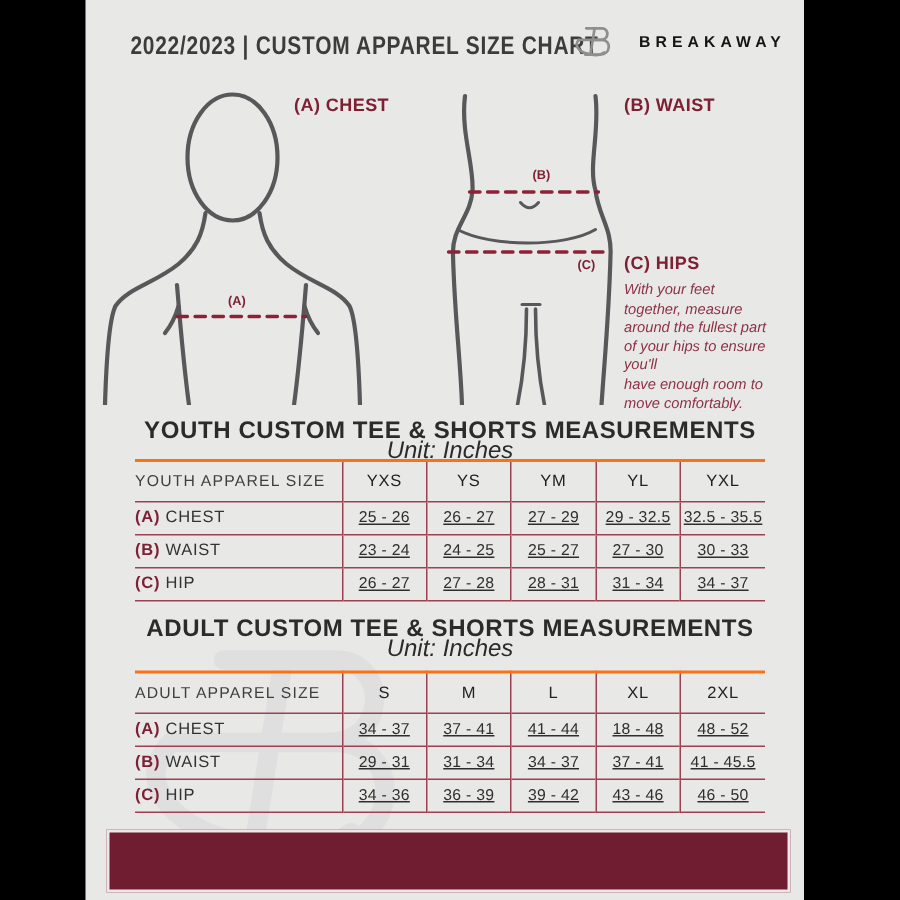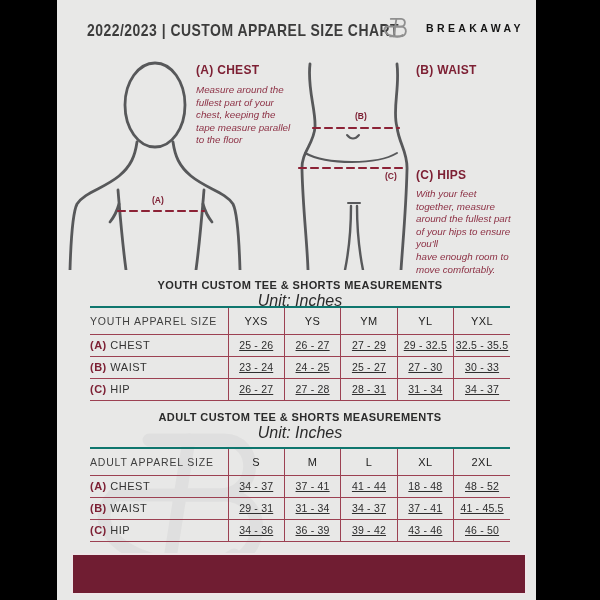--- a/index.html
+++ b/index.html
@@ -29,32 +29,32 @@
   .guide-body {
     position:absolute; font-size:9.8px; font-style:italic; color:#8d3145;
     line-height:12.6px; white-space:pre-line;
   }
   .marker {
     position:absolute; font-size:8.5px; font-weight:bold; color:#7d2034;
   }
   
   .section-title {
     position:absolute; left:33px; width:420px; text-align:center;
-    font-weight:bold; font-size:11px; color:#2b2b2b; letter-spacing:0.4px;
+    font-weight:bold; font-size:16px; color:#2b2b2b; letter-spacing:0.4px;
   }
   .section-unit {
     position:absolute; left:33px; width:420px; text-align:center;
     font-style:italic; font-size:16px; color:#2b2b2b;
   }
   table.size-table {
     position:absolute; left:33px; width:420px; z-index:2;
     border-collapse:collapse; table-layout:fixed; background:transparent;
   }
   .size-table th, .size-table td { padding:0; }
-  .size-table tr.head-row { height:27px; border-top:2px solid #0f766e; border-bottom:1.5px solid #9c4152;margin-left:44px; }
+  .size-table tr.head-row { height:27px; border-top:2px solid #f97316; border-bottom:1.5px solid #9c4152;margin-left:44px; }
   .size-table tr.data-row { height:22px; border-bottom:1.5px solid #9c4152; }
   .size-table .v { border-left:1.5px solid #9c4152; }
   .label-cell {
     text-align:left; padding-left:10px; font-weight:normal;
     font-size:10.5px; color:#3f3f3f; letter-spacing:0.8px; white-space:nowrap;
   }
   .row-label-cell { text-align:left; padding-left:10px; font-size:11px; color:#333; letter-spacing:0.5px; white-space:nowrap; }
   .row-prefix { color:#7d2034; font-weight:bold; }
   .size-head { font-weight:normal; font-size:11px; color:#222; letter-spacing:0.5px; text-align:center; }
   .value-cell { font-size:10.5px; color:#2e2e2e; text-align:center; letter-spacing:0.2px;text-decoration:underline; }
@@ -103,25 +103,20 @@
       <path d="M72 148 C72 168 74 192 78 212" stroke-width="2.4"></path>
       <line x1="28" y1="70" x2="114" y2="70" stroke="#8c2236" stroke-width="2.2" stroke-dasharray="7 5"></line>
       <line x1="14" y1="110" x2="121" y2="110" stroke="#8c2236" stroke-width="2.2" stroke-dasharray="7 5"></line>
     </svg>
 
     <span class="marker" style="left:95px; top:195px;">(A)</span>
     <span class="marker" style="left:298px; top:111px;">(B)</span>
     <span class="marker" style="left:328px; top:171px;">(C)</span>
 
     <div class="guide-heading" style="left:139px; top:63px;">(A) CHEST</div>
-    <div class="guide-body" style="left:139px; top:84px; width:115px;">Measure around the
-fullest part of your
-chest, keeping the
-tape measure parallel
-to the floor</div>
 
     <div class="guide-heading" style="left:359px; top:63px;">(B) WAIST</div>
 
     <div class="guide-heading" style="left:359px; top:168px;">(C) HIPS</div>
     <div class="guide-body" style="left:359px; top:188px; width:122px;">With your feet
 together, measure
 around the fullest part
 of your hips to ensure
 you'll
 have enough room to

